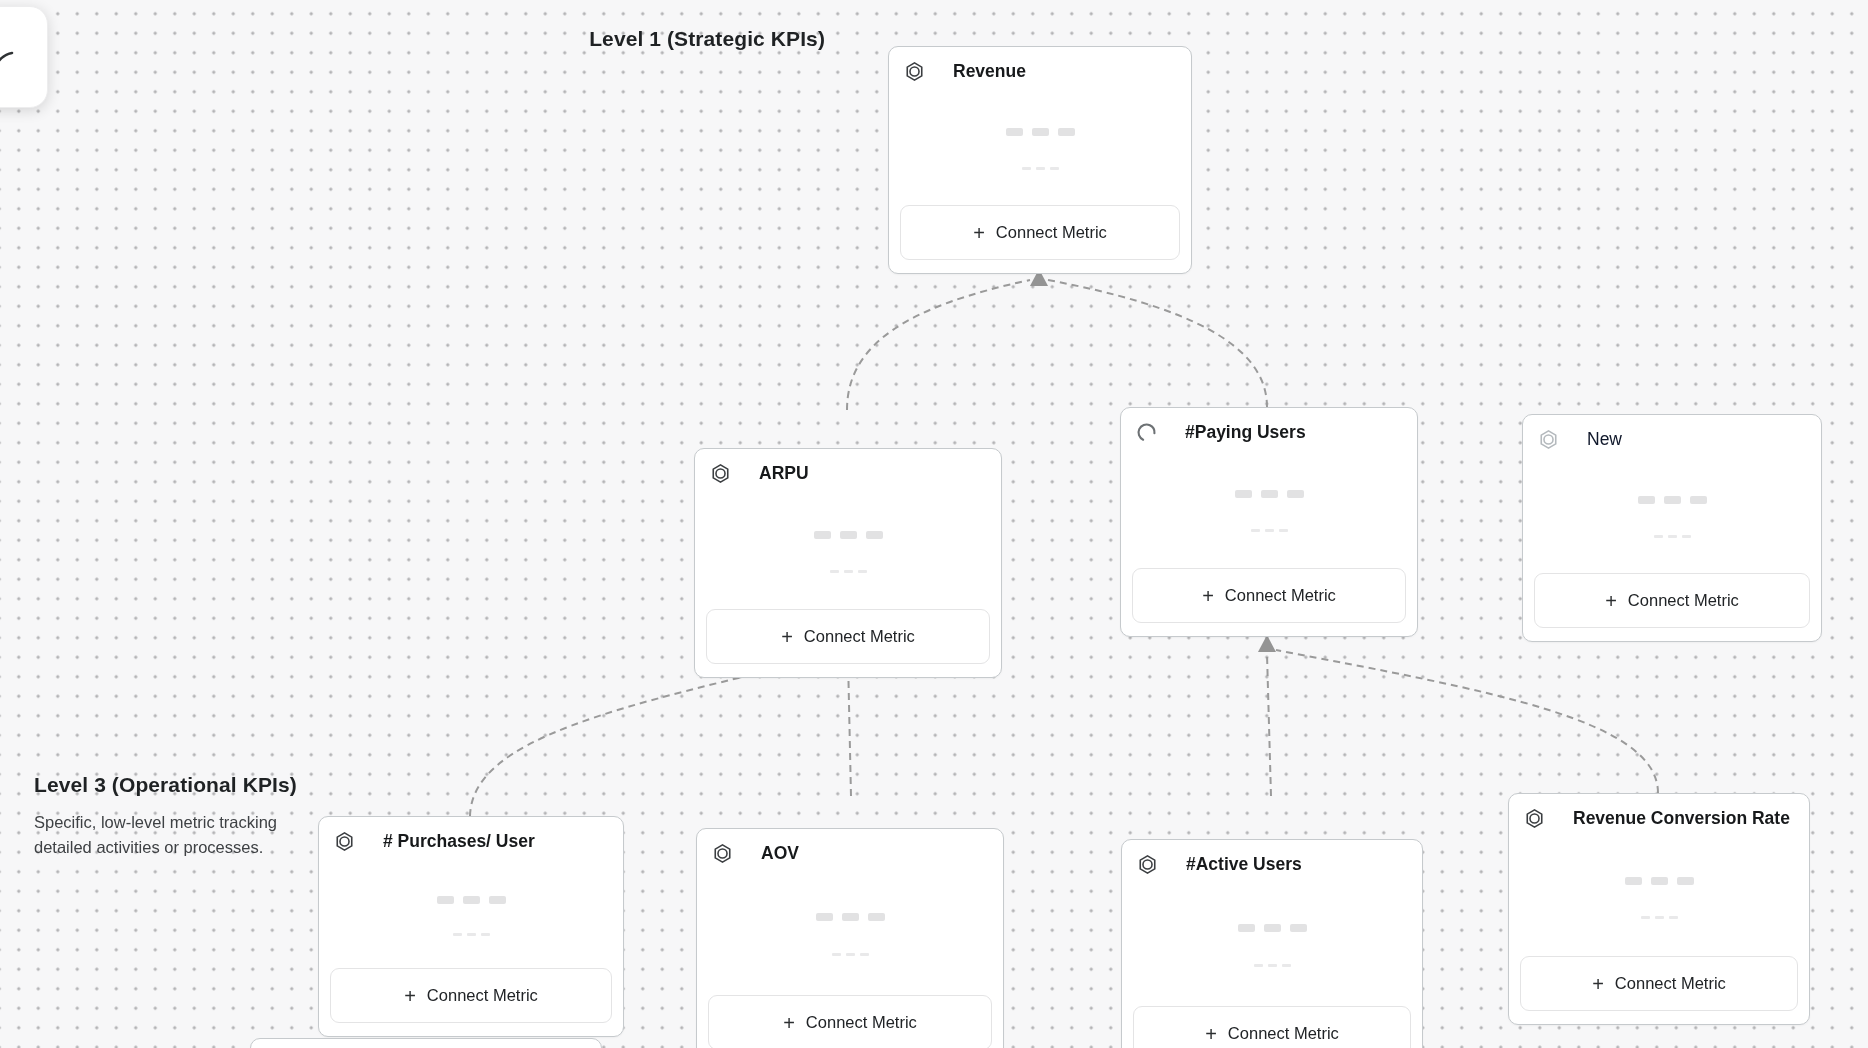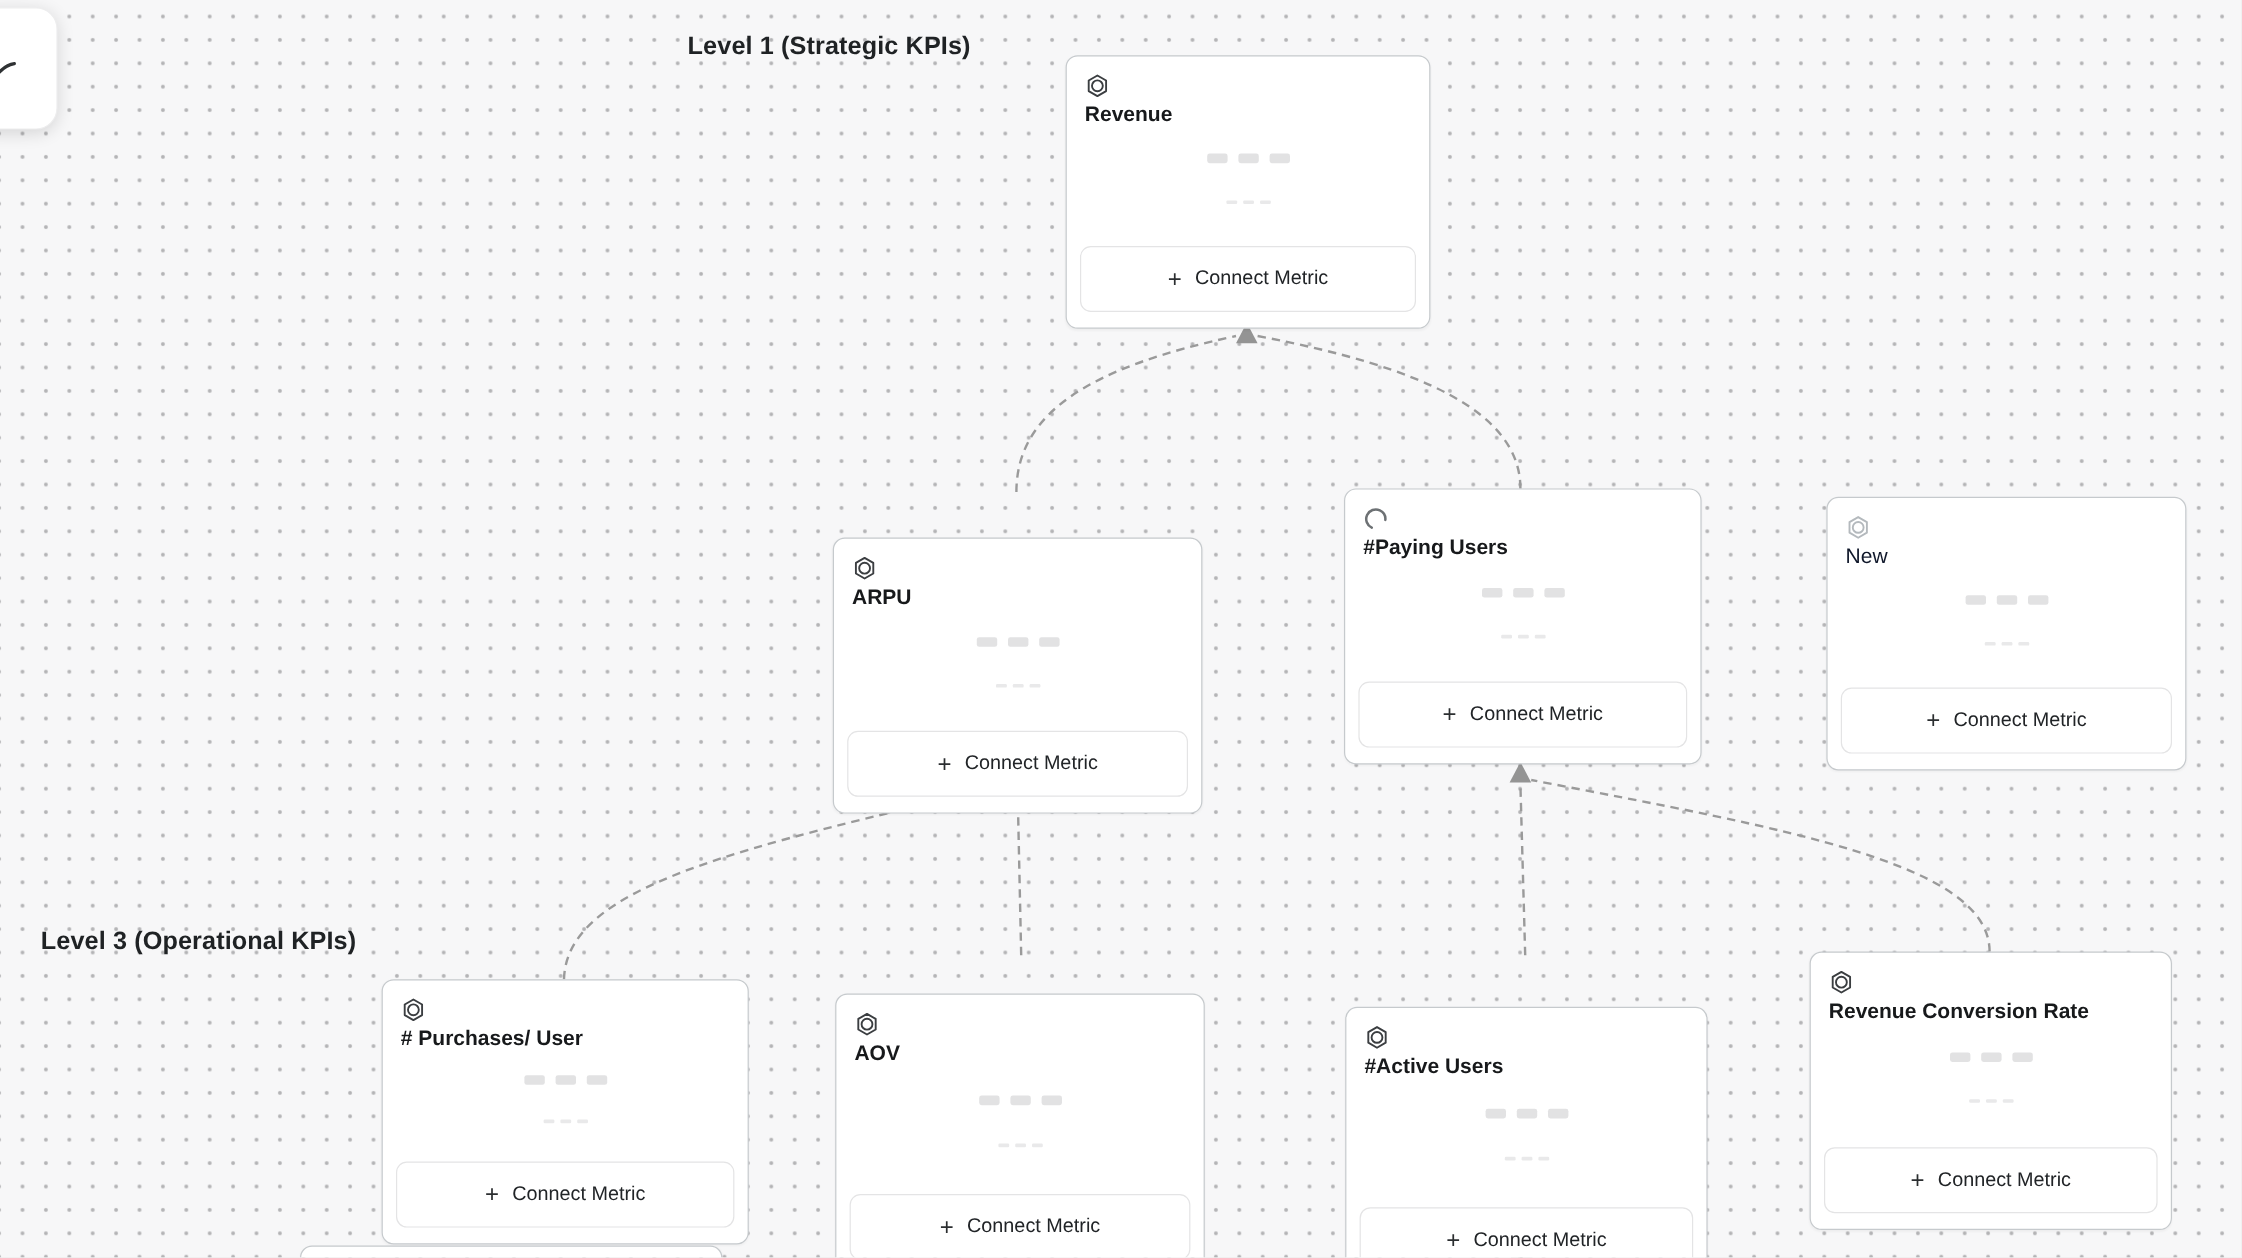--- a/index.html
+++ b/index.html
@@ -15,21 +15,21 @@
   #connector-layer{position:absolute;inset:0;z-index:1;}
   .dash{fill:none;stroke:#9a9a9a;stroke-width:2;stroke-dasharray:7 5;}
   .ah{fill:#949494;stroke:none;}
   
   .level-label{position:absolute;z-index:2;}
   .level-label h2{margin:0 0 13px 0;font-size:21px;font-weight:700;color:#1f2224;letter-spacing:.1px;}
   .level-label p{margin:0;font-size:16.5px;line-height:1.5;color:#3e4144;}
   
   .card{position:absolute;z-index:3;background:#ffffff;border:1px solid #c6cacd;border-radius:10px;
         box-shadow:0 1px 2px rgba(0,0,0,.04);}
-  .card-head{display:flex;align-items:flex-start;gap:3px;padding:14px 15px 0 15px;flex-direction:column;}
+  .card-head{display:flex;align-items:flex-start;gap:28px;padding:14px 15px 0 15px;}
   .metric-icon{flex:0 0 auto;width:21px;height:21px;display:block;}
   .metric-icon path,.metric-icon circle{fill:none;stroke:#3b3e41;stroke-width:1.5;}
   .card-title{font-size:17.5px;font-weight:700;color:#17191b;white-space:nowrap;}
   .skel-blocks{position:absolute;top:36%;left:0;right:0;display:flex;justify-content:center;gap:9px;}
   .skel-block{width:17px;height:8px;border-radius:2px;background:#e2e2e3;}
   .skel-dashes{position:absolute;top:53%;left:0;right:0;display:flex;justify-content:center;gap:5px;}
   .skel-dash{width:9px;height:3px;border-radius:1px;background:#e9e9ea;}
   .connect-btn{position:absolute;left:11px;right:11px;bottom:13px;height:55px;
         background:#fff;border:1px solid #e4e4e5;border-radius:9px;cursor:pointer;
         display:flex;align-items:center;justify-content:center;gap:11px;
@@ -62,25 +62,26 @@
     <path class="dash" d="M851,796 L848,658"></path>
     <path class="dash" d="M470,816 C472,738 618,706 840,654"></path>
     <polygon class="ah" points="847,638 838,655 856,655"></polygon>
     <path class="dash" d="M1271,796 L1267,654"></path>
     <path class="dash" d="M1658,793 C1658,720 1490,691 1276,650"></path>
     <polygon class="ah" points="1267,635 1258,652 1276,652"></polygon>
     <path class="dash" d="M1268,1062 L1268,1047"></path>
     <polygon class="ah" points="1268,1031 1259,1048 1277,1048"></polygon>
   </svg>
 
-  <div class="level-label" style="left:573px;top:27px;width:252px;">
+  <div class="level-label" style="left:573px;top:27px;width:252px;text-align:right;">
     <h2>Level 1 (Strategic KPIs)</h2>
   </div>
   <div class="level-label" style="left:34px;top:773px;width:270px;">
     <h2>Level 3 (Operational KPIs)</h2>
+    <p>Specific, low-level metric tracking detailed activities or processes.</p>
   </div>
 
   <div class="card" style="left:888px;top:46px;width:302px;height:226px;">
     <div class="card-head">
       <svg class="metric-icon" viewBox="0 0 20 20">
           <path d="M10 1.8 L16.9 5.8 V14.2 L10 18.2 L3.1 14.2 V5.8 Z" stroke-linejoin="round"></path>
           <circle cx="10" cy="10" r="4.3"></circle>
         </svg>
       <span class="card-title">Revenue</span>
     </div>

